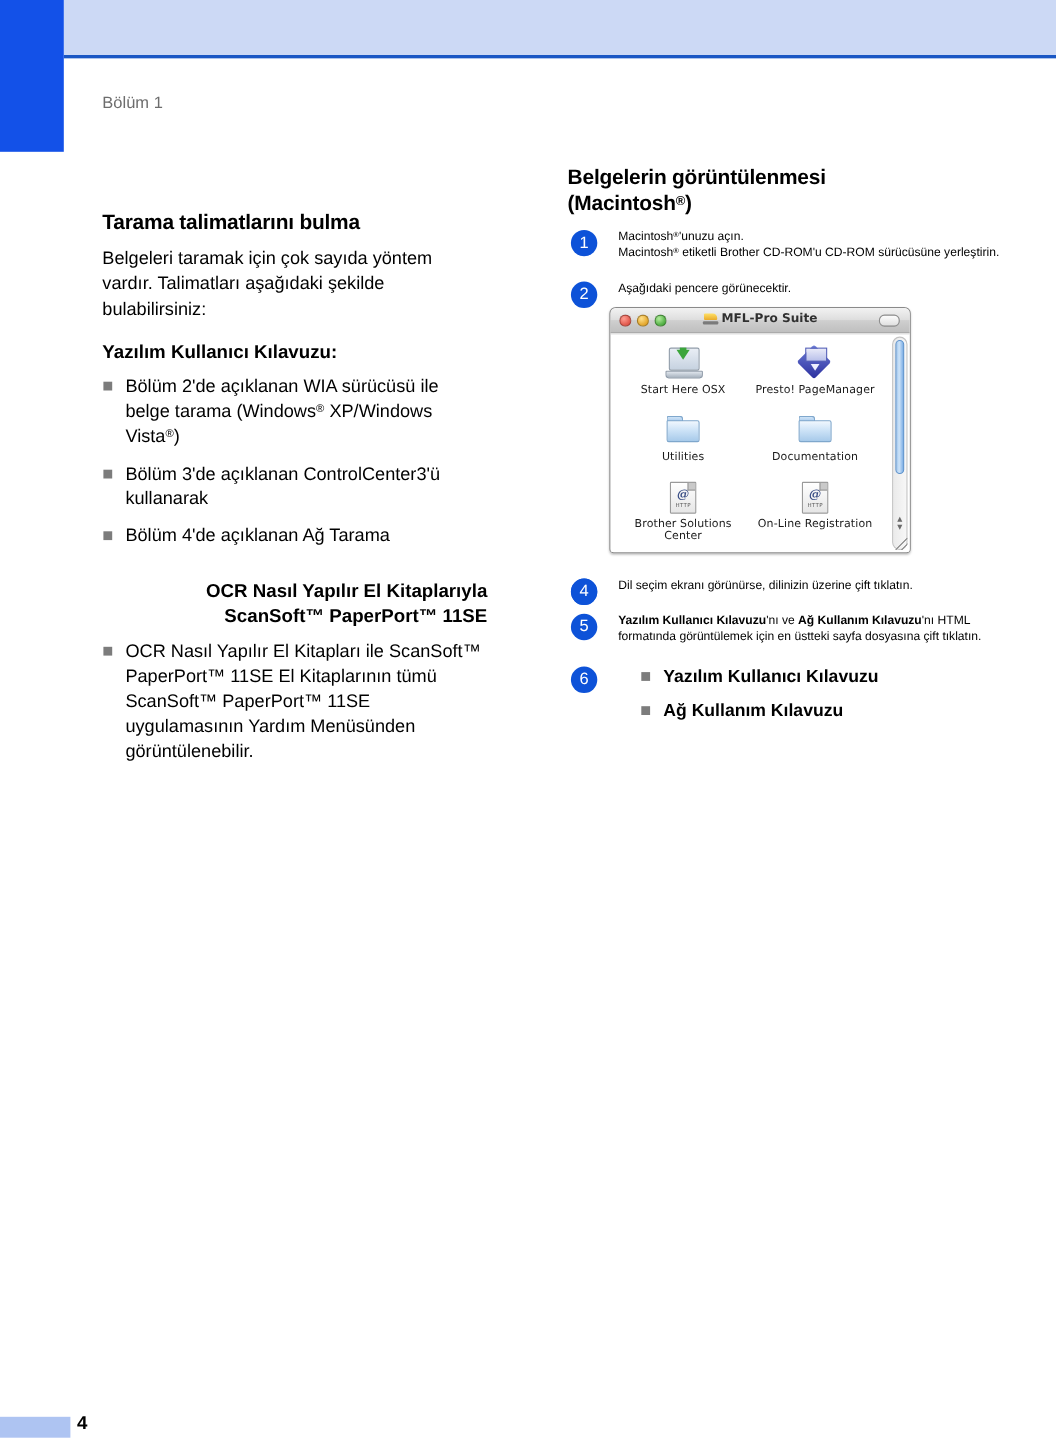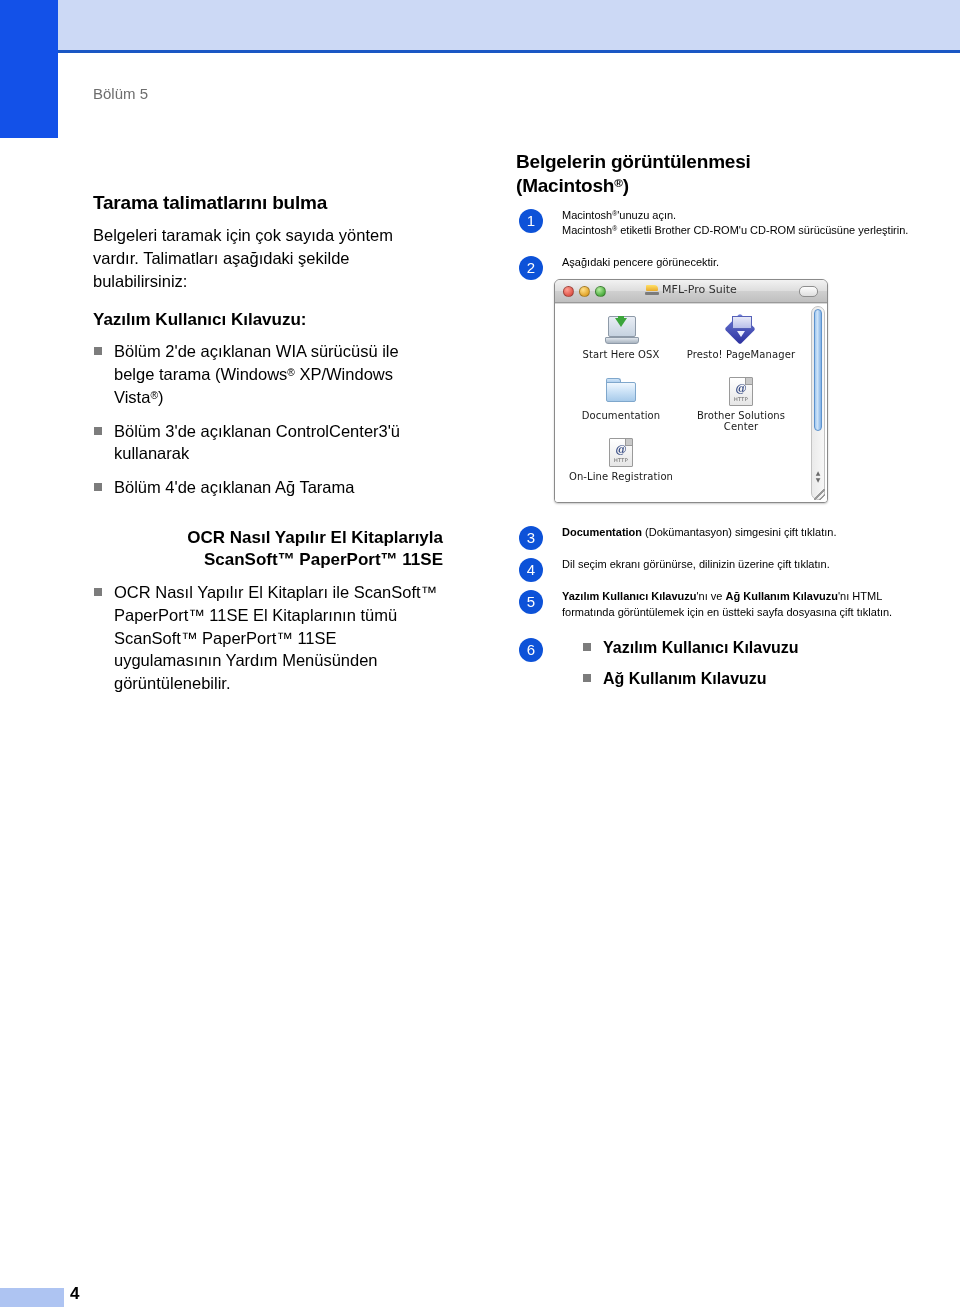--- a/index.html
+++ b/index.html
@@ -181,21 +181,21 @@
     box-sizing: border-box;
   }
   .traffic.red   { left: 8px;  background: radial-gradient(circle at 35% 30%, #ff9e92, #e0574b 70%); }
   .traffic.yellow{ left: 24px; background: radial-gradient(circle at 35% 30%, #ffe08a, #e3a62c 70%); }
   .traffic.green { left: 40px; background: radial-gradient(circle at 35% 30%, #b6efa0, #4fae42 70%); }
   .mac-title {
     position: absolute;
     left: 0; right: 0; top: 3px;
     text-align: center;
     font-size: 11px;
-    font-weight: normal;
+    font-weight: bold;
     color: #303030;
   }
   .brother-mark {
     display: inline-block;
     width: 14px;
     height: 11px;
     vertical-align: -2px;
     margin-right: 3px;
     position: relative;
   }
@@ -376,21 +376,21 @@
     background:
       linear-gradient(135deg, transparent 45%, #9a9a9a 45%, #9a9a9a 55%, transparent 55%),
       linear-gradient(135deg, transparent 70%, #9a9a9a 70%, #9a9a9a 80%, transparent 80%);
   }
 </style>
 </head>
 <body>
 
 <div class="header-band"></div>
 <div class="left-tab"></div>
-<div class="chapter-label">Bölüm 5</div>
+<div class="chapter-label">Bölüm 1</div>
 <div class="footer-bar"></div>
 <div class="page-number">4</div>
 
 <div class="col-left">
 
   <h2 class="sec-title">Tarama talimatlarını bulma</h2>
 
   <p class="body-text">Belgeleri taramak için çok sayıda yöntem vardır. Talimatları aşağıdaki şekilde bulabilirsiniz:</p>
 
   <h3 class="sub-title">Yazılım Kullanıcı Kılavuzu:</h3>
@@ -462,20 +462,29 @@
           <span class="glyph">
             <span class="g-presto">
               <span class="dia"></span>
               <span class="sheet"></span>
               <span class="chev"></span>
             </span>
           </span>
           <span class="label">Presto! PageManager</span>
         </div>
 
+        <div class="mac-icon">
+          <span class="glyph">
+            <span class="g-folder">
+              <span class="tab"></span>
+              <span class="body"></span>
+            </span>
+          </span>
+          <span class="label">Utilities</span>
+        </div>
 
         <div class="mac-icon">
           <span class="glyph">
             <span class="g-folder">
               <span class="tab"></span>
               <span class="body"></span>
             </span>
           </span>
           <span class="label">Documentation</span>
         </div>
@@ -510,21 +519,20 @@
           <div>▲</div>
           <div>▼</div>
         </div>
       </div>
       <div class="mac-grip"></div>
     </div>
   </div>
 
   <div class="step" style="margin-top:22px;">
     <div class="step-num">3</div>
-    <div class="step-text"><b class="strong">Documentation</b><span> (Dokümantasyon) simgesini çift tıklatın.</span></div>
   </div>
 
   <div class="step">
     <div class="step-num">4</div>
     <div class="step-text">Dil seçim ekranı görünürse, dilinizin üzerine çift tıklatın.</div>
   </div>
 
   <div class="step">
     <div class="step-num">5</div>
     <div class="step-text"><b class="strong">Yazılım Kullanıcı Kılavuzu</b><span>'nı ve </span><b class="strong">Ağ Kullanım Kılavuzu</b><span>'nı HTML formatında görüntülemek için en üstteki sayfa dosyasına çift tıklatın.</span></div>

